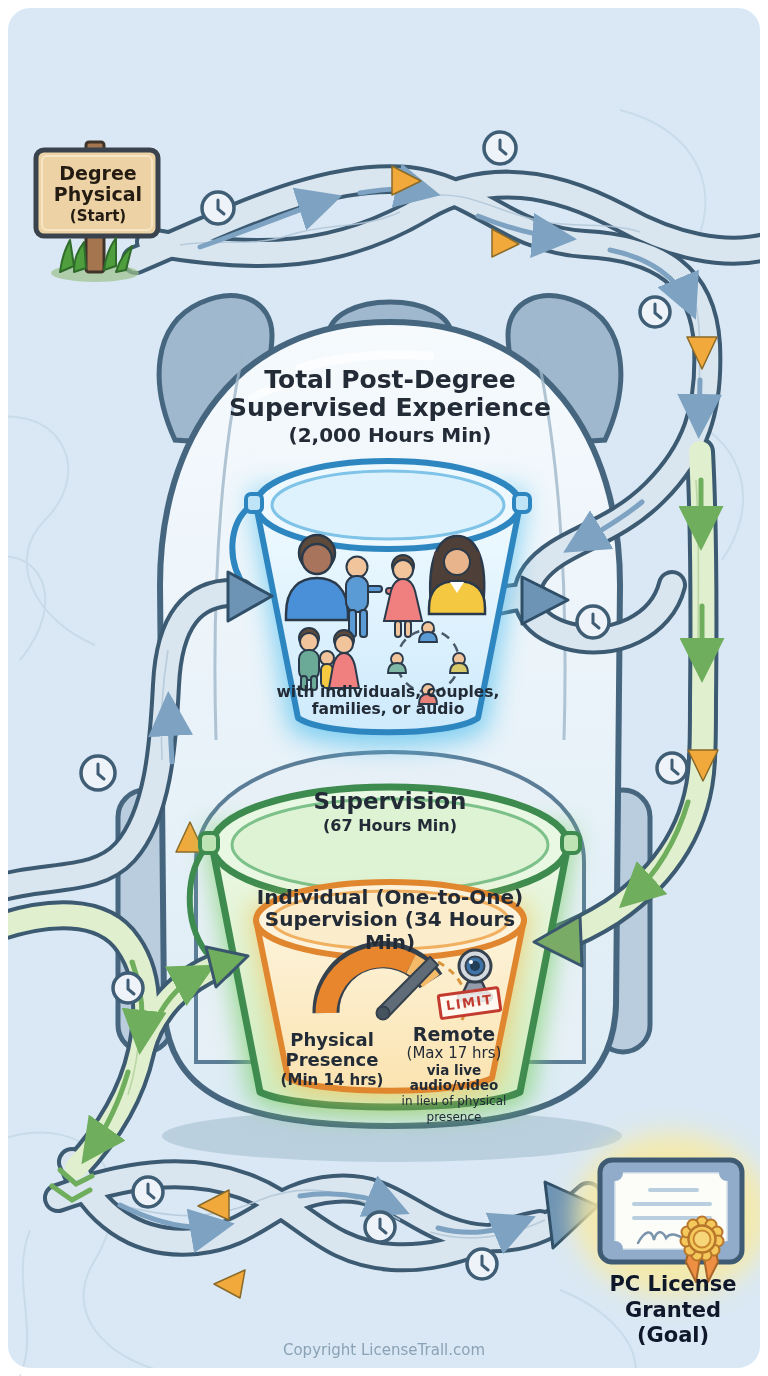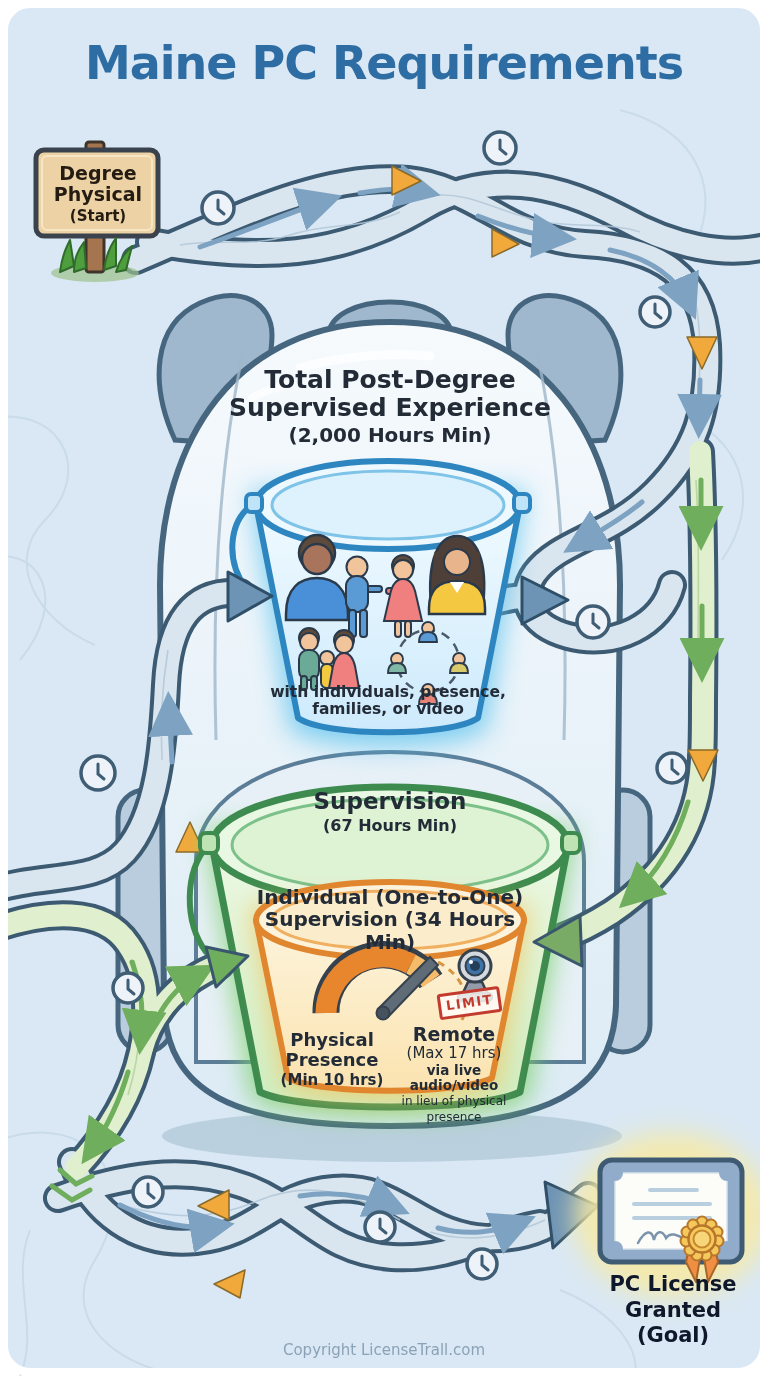--- a/index.html
+++ b/index.html
@@ -367,54 +367,53 @@
             <circle cx="686" cy="1241" r="5.5"></circle>
           <circle cx="687" cy="1232" r="5.5"></circle>
             <circle cx="693" cy="1225" r="5.5"></circle>
         </g>
         <circle cx="702" cy="1239" r="13.5" fill="#f5c85c" stroke="#b8762a" stroke-width="2.5"></circle>
         <circle cx="702" cy="1239" r="8.5" fill="#f7d679" stroke="#c8872f" stroke-width="2"></circle>
       </g>
     </g>
   </svg>
 
-  <div class="txt page-title">Maine PC Requirements</div>
 
   <div class="txt sign-text">
     <span class="b">Degree</span>
     <span class="b">Physical</span>
     <span class="s">(Start)</span>
   </div>
 
   <div class="txt bp-heading">
     <span class="b">Total Post-Degree</span>
     <span class="b">Supervised Experience</span>
     <span class="s">(2,000 Hours Min)</span>
   </div>
 
 
   <div class="txt dc-caption">
-    <span>with individuals, presence,</span><br>
-    <span>families, or video</span>
+    <span>with individuals, couples,</span><br>
+    <span>families, or audio</span>
   </div>
 
   <div class="txt ba-title">
     <span class="b">Supervision</span>
     <span class="s">(67 Hours Min)</span>
   </div>
 
   <div class="txt ind-title">
     <span>Individual (One-to-One)</span><br>
     <span>Supervision (34 Hours Min)</span>
   </div>
 
   <div class="txt phys">
     <span class="b">Physical</span>
     <span class="b">Presence</span>
-    <span class="s">(Min 10 hrs)</span>
+    <span class="s">(Min 14 hrs)</span>
   </div>
 
   <div class="txt remote">
     <span class="b">Remote</span>
     <span class="m">(Max 17 hrs)</span>
     <span class="v">via live audio/video</span>
     <span class="t">in lieu of physical</span>
     <span class="t">presence</span>
   </div>
 

